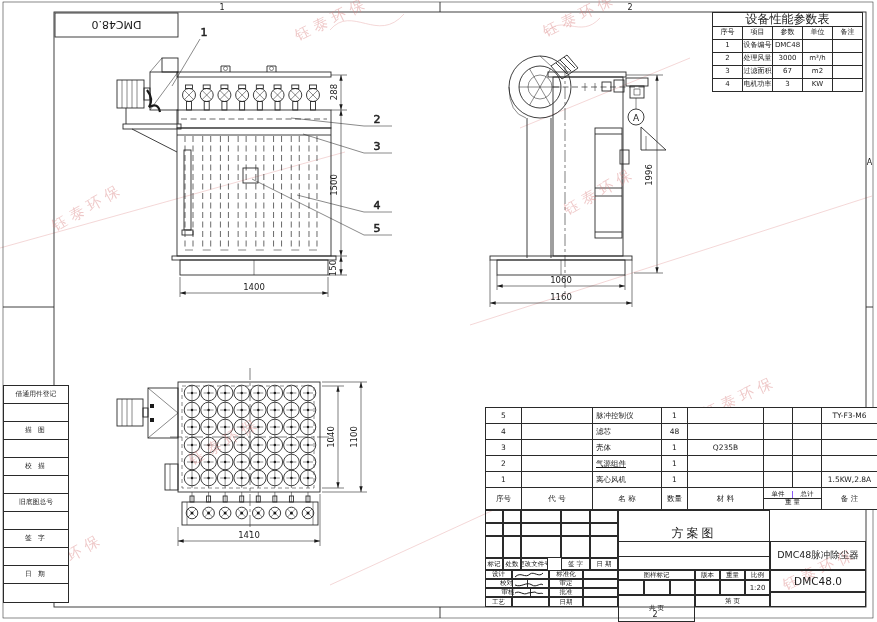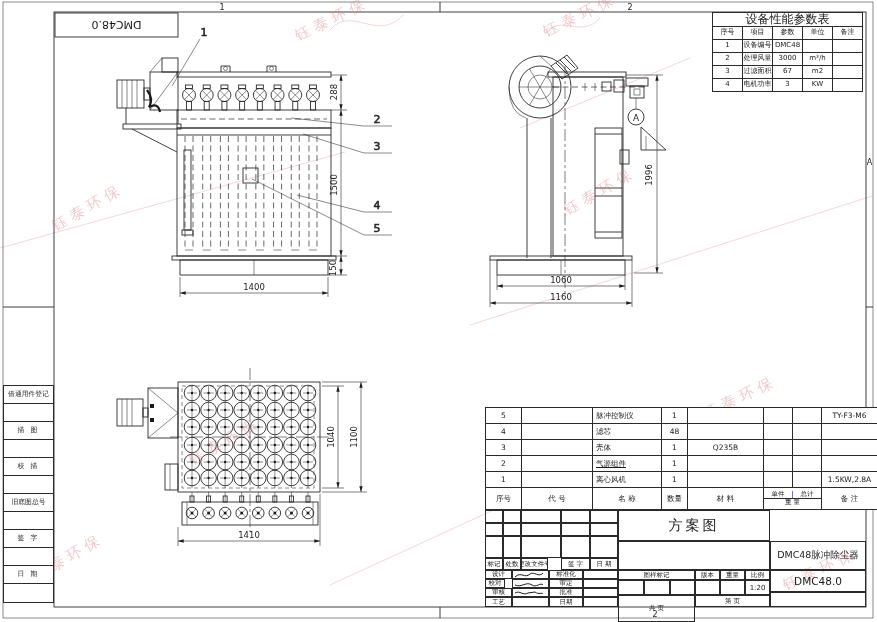--- a/index.html
+++ b/index.html
@@ -557,21 +557,21 @@
     <tr style="height:13px;">
       <td>4</td>
           <td>电机功率</td>
           <td>3</td>
           <td>KW</td>
           <td></td>
     </tr>
   </tbody>
     </table>
 
-  <table class="t" style="left:3px;top:385px;width:51px;font-size:6.8px;padding-left:46px;">
+  <table class="t" style="left:3px;top:385px;width:66px;font-size:6.8px;padding-left:46px;">
     <tbody>
         <tr style="height:18px;">
           <td class="leftlbl" style="letter-spacing:0;">借通用件登记</td>
         </tr>
     <tr style="height:18px;">
           <td></td>
         </tr>
     <tr style="height:18px;">
           <td class="leftlbl">描 图</td>
         </tr>
@@ -699,42 +699,42 @@
     <div class="cell" style="left:105px;top:48px;width:28px;height:12px;">日 期</div>
 
     <div class="cell" style="left:0;top:60px;width:27px;height:9px;">设计</div>
     <div class="cell" style="left:27px;top:60px;width:37px;height:9px;">
         <svg width="32" height="8">
           <path d="M2 6 C8 0 12 8 17 3 C21 0 26 7 30 2" stroke="#1a1a1a" stroke-width="1" fill="none"></path>
         </svg>
       </div>
     <div class="cell" style="left:64px;top:60px;width:34px;height:9px;">标准化</div>
     <div class="cell" style="left:98px;top:60px;width:35px;height:9px;"></div>
-    <div class="cell" style="left:0;top:69px;width:20px;height:9px;">校对</div>
+    <div class="cell" style="left:0;top:69px;width:43px;height:9px;">校对</div>
     <div class="cell" style="left:27px;top:69px;width:37px;height:9px;">
         <svg width="32" height="8">
           <path d="M2 5 C9 8 13 1 19 5 C23 8 28 2 30 5" stroke="#1a1a1a" stroke-width="1" fill="none"></path>
         </svg>
       </div>
     <div class="cell" style="left:64px;top:69px;width:34px;height:9px;">审定</div>
     <div class="cell" style="left:98px;top:69px;width:35px;height:9px;"></div>
-    <div class="cell" style="left:0;top:78px;width:27px;height:9px;">审核</div>
+    <div class="cell" style="left:0;top:78px;width:46px;height:9px;">审核</div>
     <div class="cell" style="left:27px;top:78px;width:37px;height:9px;">
         <svg width="32" height="8">
           <path d="M2 4 C7 1 10 7 15 4 L22 3 C26 6 29 3 30 5" stroke="#1a1a1a" stroke-width="1" fill="none"></path>
         </svg>
       </div>
     <div class="cell" style="left:64px;top:78px;width:34px;height:9px;">批准</div>
     <div class="cell" style="left:98px;top:78px;width:35px;height:9px;"></div>
     <div class="cell" style="left:0;top:87px;width:27px;height:10px;">工艺</div>
     <div class="cell" style="left:27px;top:87px;width:37px;height:10px;"></div>
     <div class="cell" style="left:64px;top:87px;width:34px;height:10px;">日期</div>
     <div class="cell" style="left:98px;top:87px;width:35px;height:10px;"></div>
 
-    <div class="cell" style="left:133px;top:0;width:152px;height:31px;font-size:14px;letter-spacing:3px;">方案图</div>
+    <div class="cell" style="left:133px;top:0;width:152px;height:47px;font-size:12px;letter-spacing:3px;">方案图</div>
     <div class="cell" style="left:133px;top:31px;width:152px;height:29px;"></div>
     <div class="cell" style="left:133px;top:60px;width:77px;height:10px;">图样标记</div>
     <div class="cell" style="left:210px;top:60px;width:25px;height:10px;">版本</div>
     <div class="cell" style="left:235px;top:60px;width:25px;height:10px;">重量</div>
     <div class="cell" style="left:260px;top:60px;width:25px;height:10px;">比例</div>
     <div class="cell" style="left:133px;top:70px;width:26px;height:15px;"></div>
     <div class="cell" style="left:159px;top:70px;width:26px;height:15px;"></div>
     <div class="cell" style="left:185px;top:70px;width:25px;height:15px;"></div>
     <div class="cell" style="left:210px;top:70px;width:25px;height:15px;"></div>
     <div class="cell" style="left:235px;top:70px;width:25px;height:15px;"></div>

